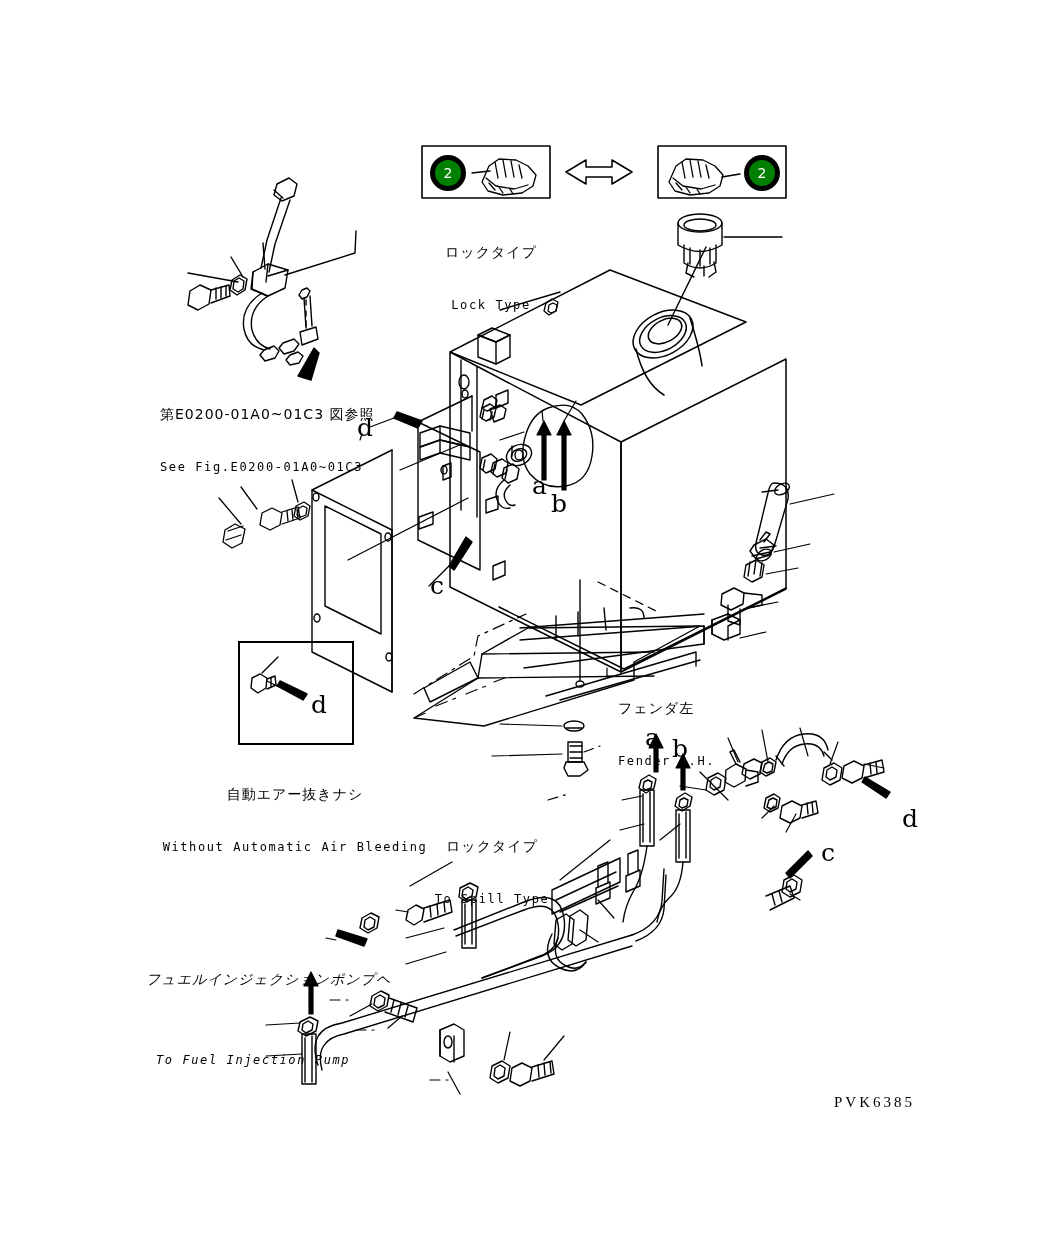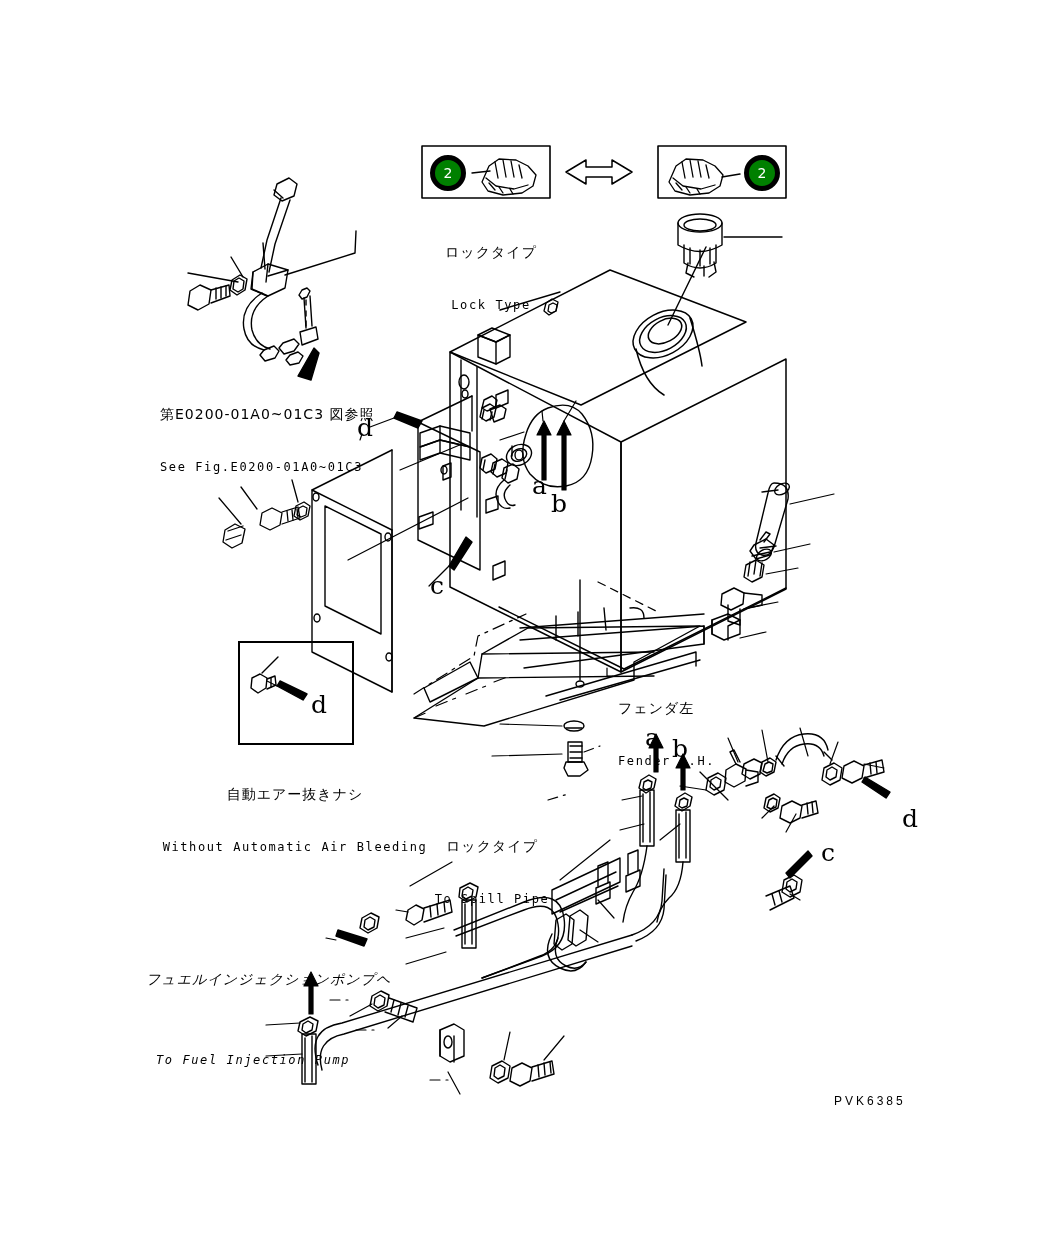--- a/index.html
+++ b/index.html
@@ -5,22 +5,22 @@
   html,body{margin:0;padding:0;background:#ffffff;}
   body{width:1062px;height:1257px;overflow:hidden;
        font-family:"DejaVu Sans Mono","Liberation Mono",monospace;color:#000;}
   #sheet{position:relative;width:1062px;height:1257px;background:#fff;}
   svg.layer{position:absolute;left:0;top:0;width:1062px;height:1257px;}
   .lbl{position:absolute;white-space:pre;line-height:1.18;}
   .jp{font-family:"DejaVu Sans","Liberation Sans",sans-serif;font-size:14px;letter-spacing:1px;}
   .en{font-family:"DejaVu Sans Mono","Liberation Mono",monospace;font-size:12px;letter-spacing:1.6px;}
   .callout-letter{position:absolute;font-family:"DejaVu Serif","Liberation Serif",serif;
                   font-size:25px;line-height:1;}
-  .figref{position:absolute;font-family:Liberation Sans, sans-serif;
-          font-size:12px;letter-spacing:3px;}
+  .figref{position:absolute;font-family:Liberation Serif, serif;
+          font-size:15px;letter-spacing:3px;}
   .lock-cap{position:absolute;text-align:center;}
   .numcirc{position:absolute;border-radius:50%;display:flex;align-items:center;
            justify-content:center;color:#fff;font-family:"DejaVu Sans","Liberation Sans",sans-serif;
            font-size:14px;}
 </style>
 </head>
 <body>
 
 <div id="sheet">
 
@@ -501,21 +501,21 @@
     <div class="en">Fender L.H.</div>
   </div>
 
   <div class="lbl" style="left:150px;top:748px;text-align:center;width:290px;">
     <div class="jp">自動エアー抜きナシ</div>
     <div class="en">Without Automatic Air Bleeding</div>
   </div>
 
   <div class="lbl" style="left:412px;top:800px;text-align:center;width:160px;">
     <div class="jp">ロックタイプ</div>
-    <div class="en">To Spill Pipe</div>
+    <div class="en">To Spill Type</div>
   </div>
 
   <div class="lbl" style="left:146px;top:933px;font-style:italic;">
     <div class="jp">フュエルインジェクションポンプヘ</div>
     <div class="en" style="margin-left:10px;margin-top:28px;">To Fuel Injection Pump</div>
   </div>
 
   <div class="figref" style="left:834px;top:1094px;">PVK6385</div>
 
   <div id="callout-host">

